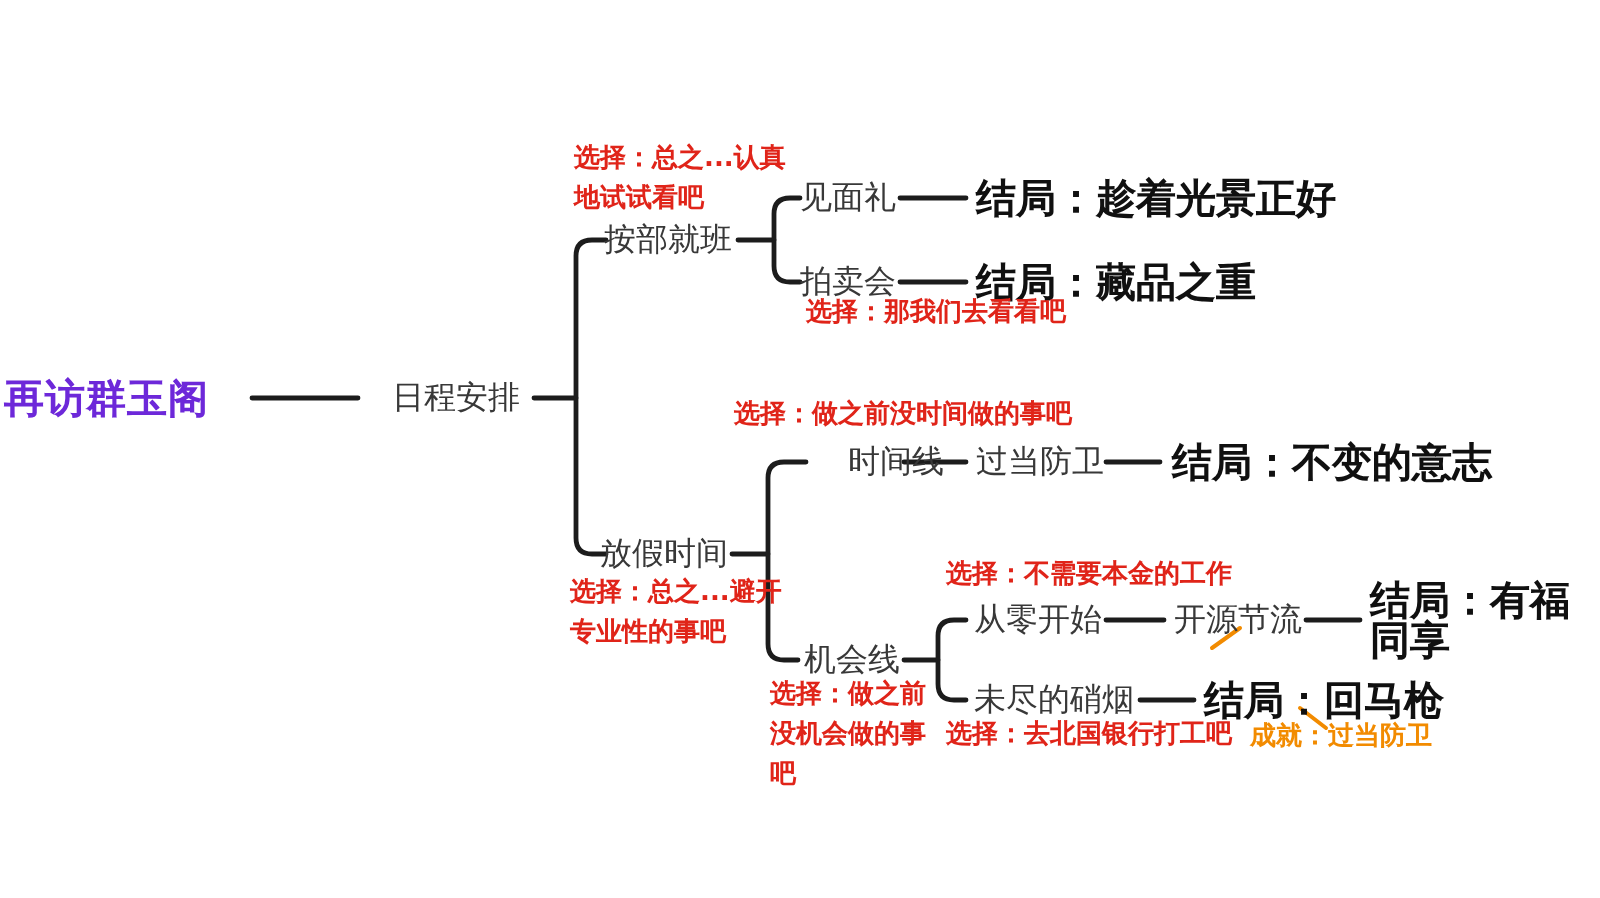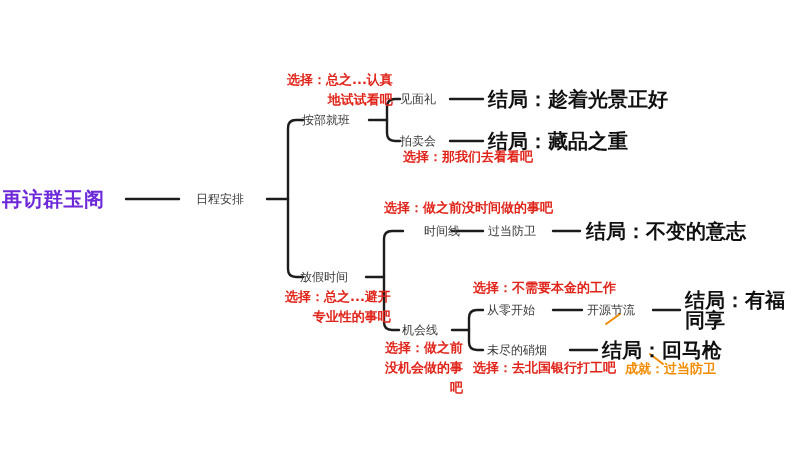--- a/index.html
+++ b/index.html
@@ -14,23 +14,23 @@
   .canvas svg{position:absolute; left:0; top:0;}
   svg path{fill:none; stroke-linecap:round; stroke-linejoin:round;}
   svg path.k{stroke:var(--line); stroke-width:2.4;}
   svg path.o{stroke:var(--orange); stroke-width:2;}
   .lbl{
     position:absolute; white-space:pre-line; transform:translateY(-50%);
     line-height:20px;
   }
   .blk{transform:none;}
   .root{font-size:20px; font-weight:bold; color:#6d28d9; letter-spacing:0.5px;}
-  .node{font-size:12px; color:var(--node);}
+  .node{font-size:16px; color:var(--node);}
   .end{font-size:20px; font-weight:bold; color:var(--end);}
-  .choice{font-size:13px; font-weight:bold; color:var(--red);text-align:right;}
+  .choice{font-size:13px; font-weight:bold; color:var(--red);}
   .ach{font-size:13px; font-weight:bold; color:var(--orange);}
 </style>
 </head>
 <body>
 
 <div class="canvas">
 
   <svg width="800" height="449" viewBox="0 0 800 449">
     <path class="k" d="M126 199 H179"></path>
     <path class="k" d="M267 199 H288"></path>
@@ -63,21 +63,21 @@
   <div class="lbl end" style="left:488px;top:99px">结局：趁着光景正好</div>
 
   <div class="lbl node" style="left:400px;top:141px">拍卖会</div>
   <div class="lbl end" style="left:488px;top:141px">结局：藏品之重</div>
   <div class="lbl choice" style="left:403px;top:157px">选择：那我们去看看吧</div>
 
   <div class="lbl node" style="left:300px;top:277px">放假时间</div>
   <div class="lbl choice blk" style="left:285px;top:287px">选择：总之...避开
 专业性的事吧</div>
 
-  <div class="lbl choice" style="left:384px;top:208px">选择：做之前没时间做的事吧</div>
+  <div class="lbl choice" style="left:367px;top:208px">选择：做之前没时间做的事吧</div>
   <div class="lbl node" style="left:424px;top:231px">时间线</div>
   <div class="lbl node" style="left:488px;top:231px">过当防卫</div>
   <div class="lbl end" style="left:586px;top:231px">结局：不变的意志</div>
 
   <div class="lbl node" style="left:402px;top:330px">机会线</div>
   <div class="lbl choice blk" style="left:385px;top:338px">选择：做之前
 没机会做的事
 吧</div>
 
   <div class="lbl choice" style="left:473px;top:288px">选择：不需要本金的工作</div>

